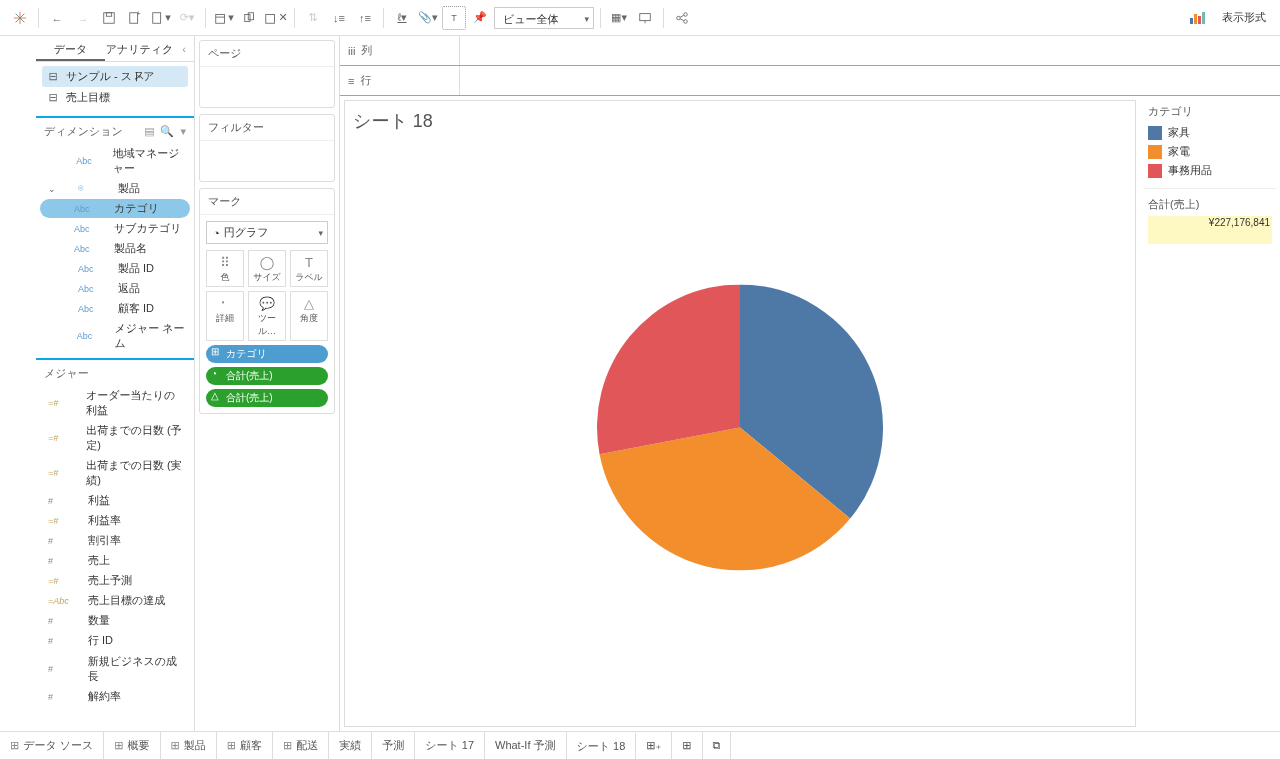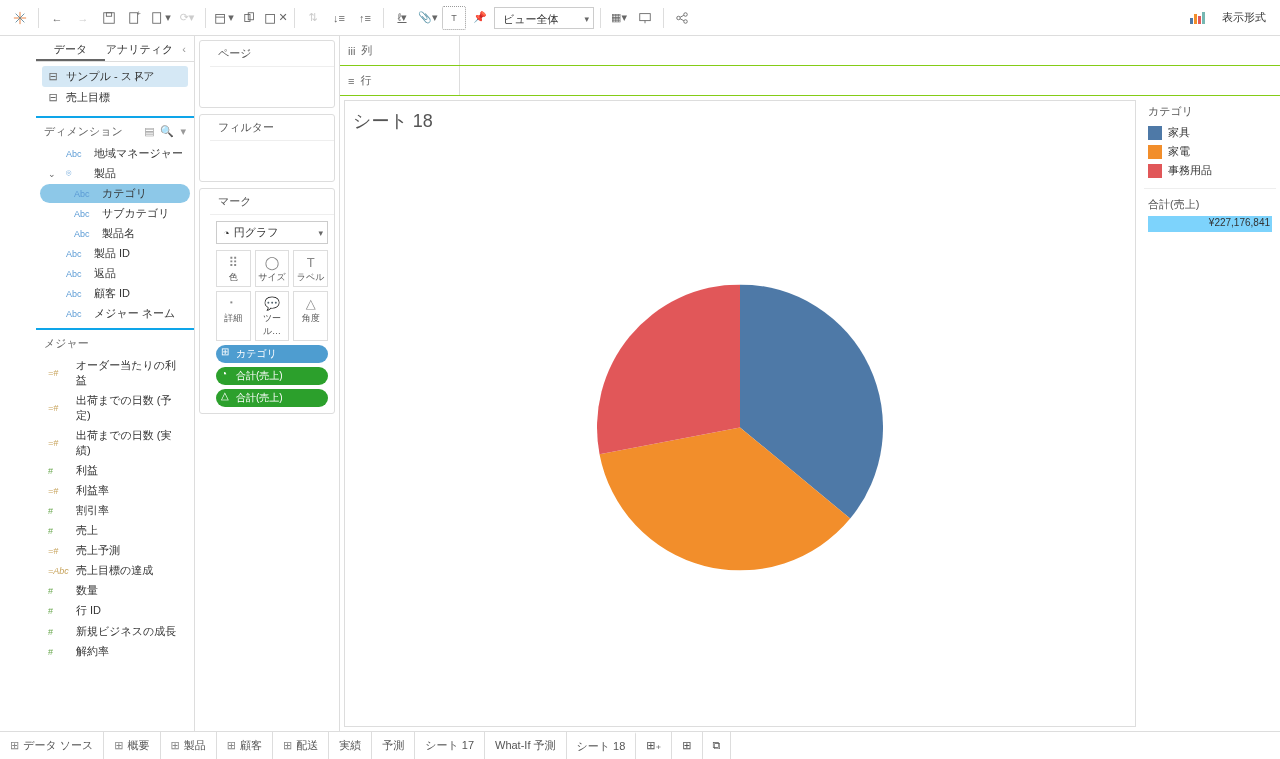--- a/index.html
+++ b/index.html
@@ -26,33 +26,33 @@
 
 .ds-list { padding: 4px 6px; }
 .ds-item { display: flex; align-items: center; gap: 6px; padding: 3px 4px; cursor: pointer; border-radius: 3px; }
 .ds-item.selected { background: #d5e8f5; }
 .ds-icon { width: 14px; height: 14px; display: flex; align-items: center; justify-content: center; color: #666; }
 
 .section-header { display: flex; align-items: center; justify-content: space-between; padding: 6px 8px 4px 8px; color: #666; font-size: 11px; border-top: 2px solid #0ea5e9; margin-top: 4px; }
 .section-header-icons { display: flex; gap: 6px; color: #999; }
 
 .field-list { padding: 0 4px; }
-.field-item { display: flex; align-items: center; gap: 8px; padding: 2px 4px 2px 8px; cursor: pointer; border-radius: 10px; margin: 1px 0; }
+.field-item { display: flex; align-items: center; gap: 20px; padding: 2px 4px 2px 8px; cursor: pointer; border-radius: 10px; margin: 1px 0; }
 .field-item.indent2 { padding-left: 34px; }
 .field-item.selected { background: #8dc8e8; }
 .field-item .caret { width: 10px; color: #666; font-size: 9px; }
 .field-type { width: 20px; font-size: 9px; color: #5b9bd5; text-align: left; }
 .field-type.abc { color: #5b9bd5; }
 .field-type.num { color: #6aa84f; }
 .field-type.calc { color: #c8a45d; font-style: italic; }
 .field-type.hier { color: #5b9bd5; }
 
 
 .mid { width: 145px; border-right: 1px solid #ddd; padding: 4px; display: flex; flex-direction: column; gap: 6px; }
-.card { border: 1px solid #ddd; border-radius: 3px; padding-left: 10px; }
+.card { border: 1px solid #ddd; border-radius: 3px; }
 .card-title { padding: 5px 8px; border-bottom: 1px solid #eee; font-size: 11px; color: #555; }
 .card-body { padding: 6px; min-height: 40px; }
 .marks-dropdown { border: 1px solid #ccc; padding: 3px 6px; font-size: 11px; display: flex; align-items: center; gap: 4px; position: relative; }
 .marks-dropdown::after { content: "▾"; position: absolute; right: 4px; color: #666; font-size: 9px; }
 .marks-grid { display: grid; grid-template-columns: repeat(3, 1fr); gap: 4px; margin-top: 6px; }
 .marks-cell { border: 1px solid #ddd; text-align: center; padding: 4px 0 2px 0; cursor: pointer; font-size: 9px; color: #555; }
 .marks-cell .mi { font-size: 13px; color: #888; display: block; margin-bottom: 1px; }
 .pill { border-radius: 10px; padding: 2px 8px 2px 20px; margin-top: 4px; font-size: 10px; position: relative; color: #fff; }
 .pill.blue { background: #4e9dd0; }
 .pill.green { background: #2ca02c; }
@@ -68,21 +68,21 @@
 .ws-title { font-size: 18px; color: #555; margin-bottom: 8px; }
 .pie-container { position: absolute; left: 50%; top: 50%; transform: translate(-50%, -45%); }
 
 
 .right { width: 140px; padding: 4px; }
 .legend-card { border-bottom: 1px solid #eee; padding: 4px 4px 8px 4px; margin-bottom: 4px; }
 .legend-title { font-size: 11px; margin-bottom: 4px; color: #555; }
 .legend-item { display: flex; align-items: center; gap: 6px; padding: 2px 0; }
 .legend-swatch { width: 14px; height: 14px; }
 .sum-card { padding: 4px; }
-.sum-bar { height: 16px; background: #7dd3fc; position: relative; margin-top: 4px; }
+.sum-bar { height: 28px; background: #fef9c3; position: relative; margin-top: 4px; }
 .sum-val { position: absolute; right: 2px; top: 1px; font-size: 10px; }
 
 
 .bottom { height: 28px; border-top: 1px solid #ddd; display: flex; align-items: center; font-size: 11px; }
 .btab { padding: 0 10px; height: 100%; display: flex; align-items: center; gap: 4px; border-right: 1px solid #ddd; cursor: pointer; color: #555; }
 .btab.active { background: #fff; border-top: 2px solid #fff; position: relative; font-weight: 500; }
 .btab-icon { color: #888; }
 
 svg.icon { width: 14px; height: 14px; }
 </style>

